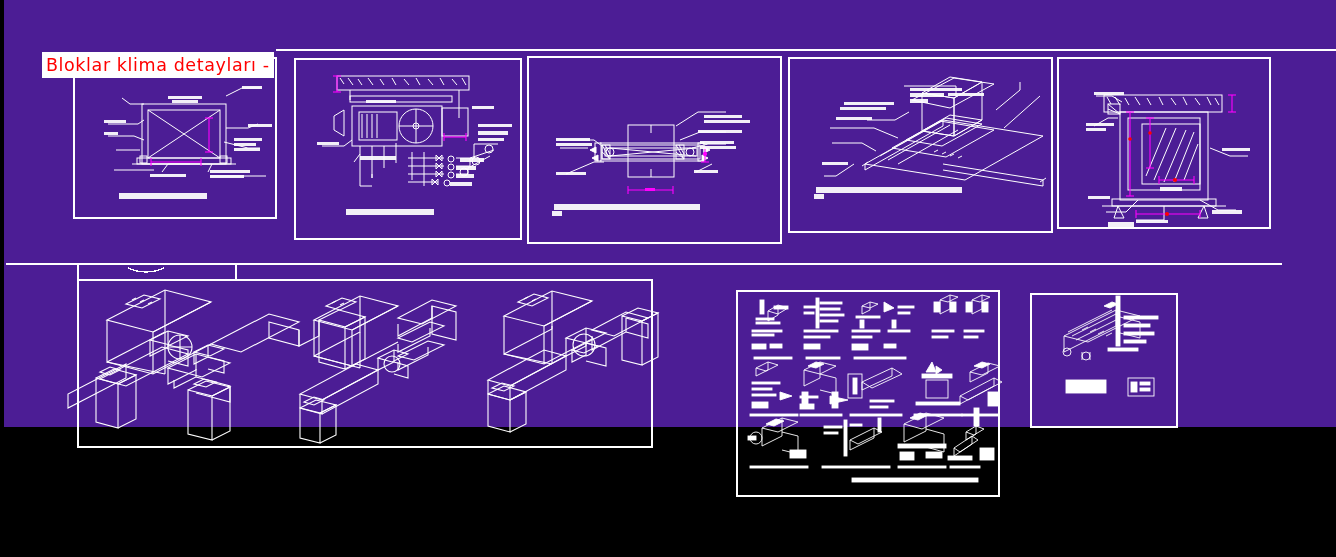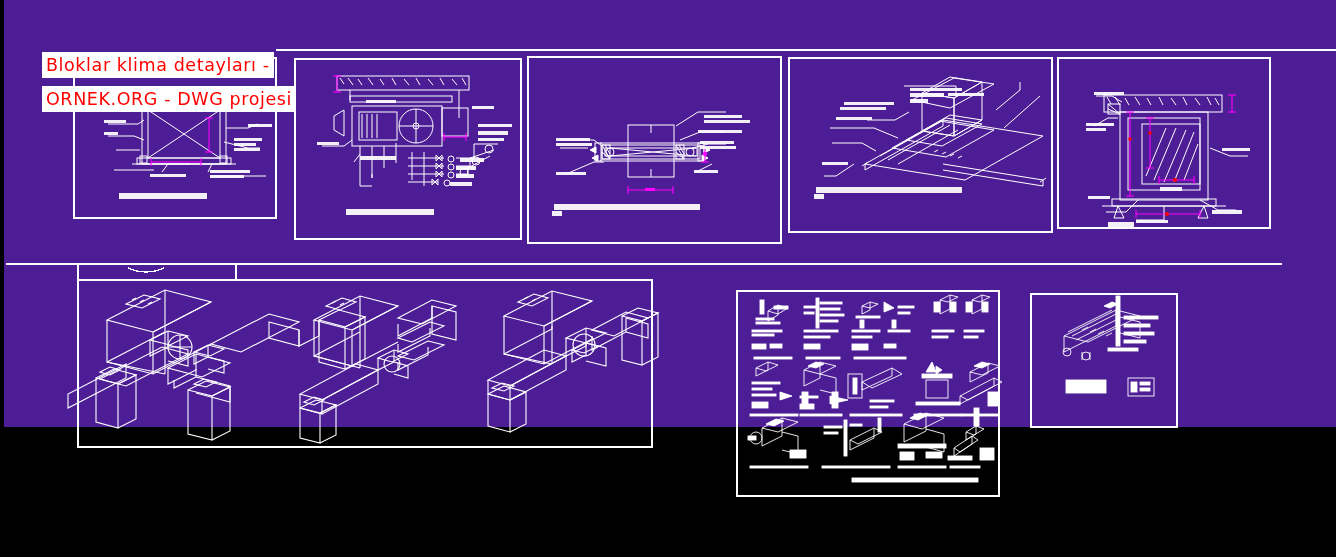--- a/index.html
+++ b/index.html
@@ -652,16 +652,15 @@
         <rect x="1127" y="382" width="6" height="10"></rect>
         <rect x="1136" y="382" width="10" height="3"></rect>
         <rect x="1136" y="388" width="10" height="3"></rect>
       </g>
     </g>
 
   </svg>
 
   <div class="wm-wrap" style="left:38px;top:52px;">
     <span class="wm-line l1">Bloklar klima detayları -</span>
-    <span class="wm-line l2">ORNEK.ORG - DWG projesi</span>
   </div>
 
 </div>
 
 </body></html>

